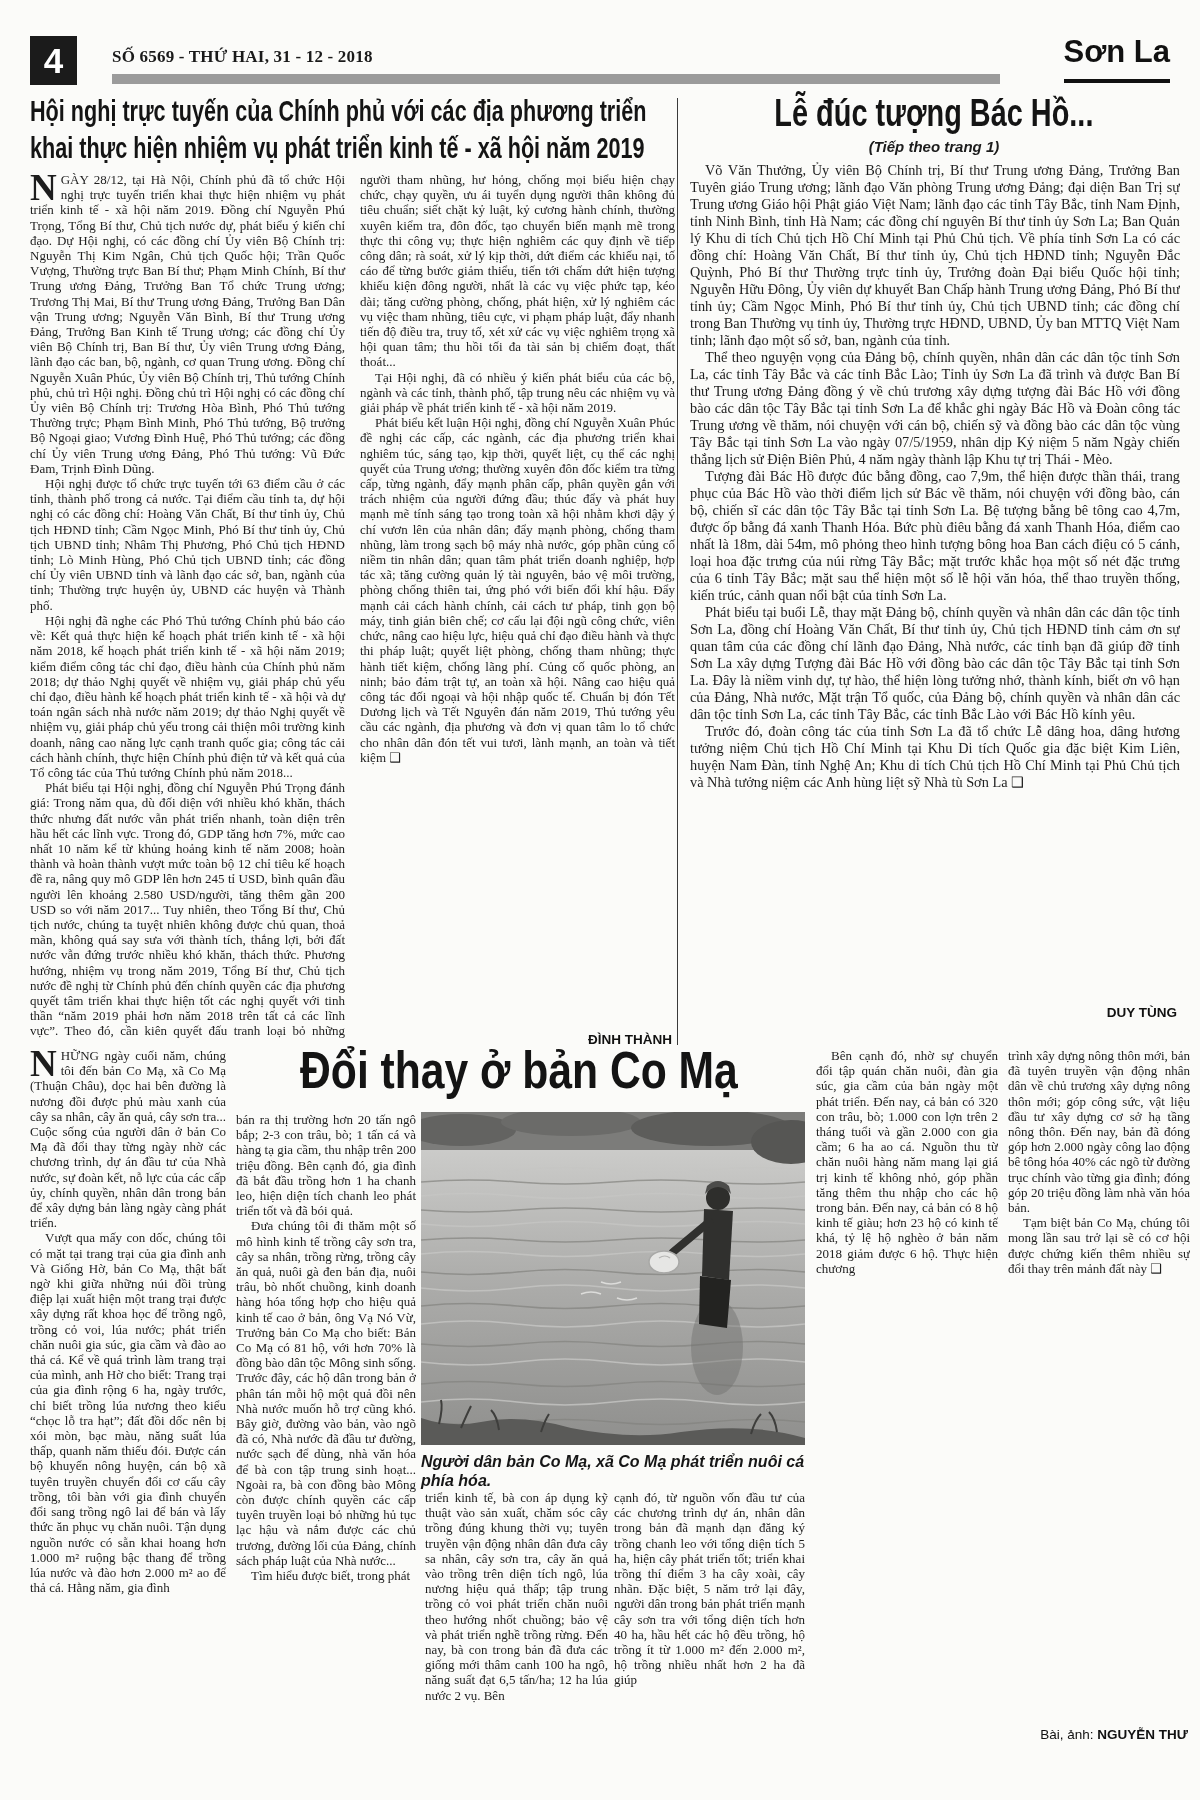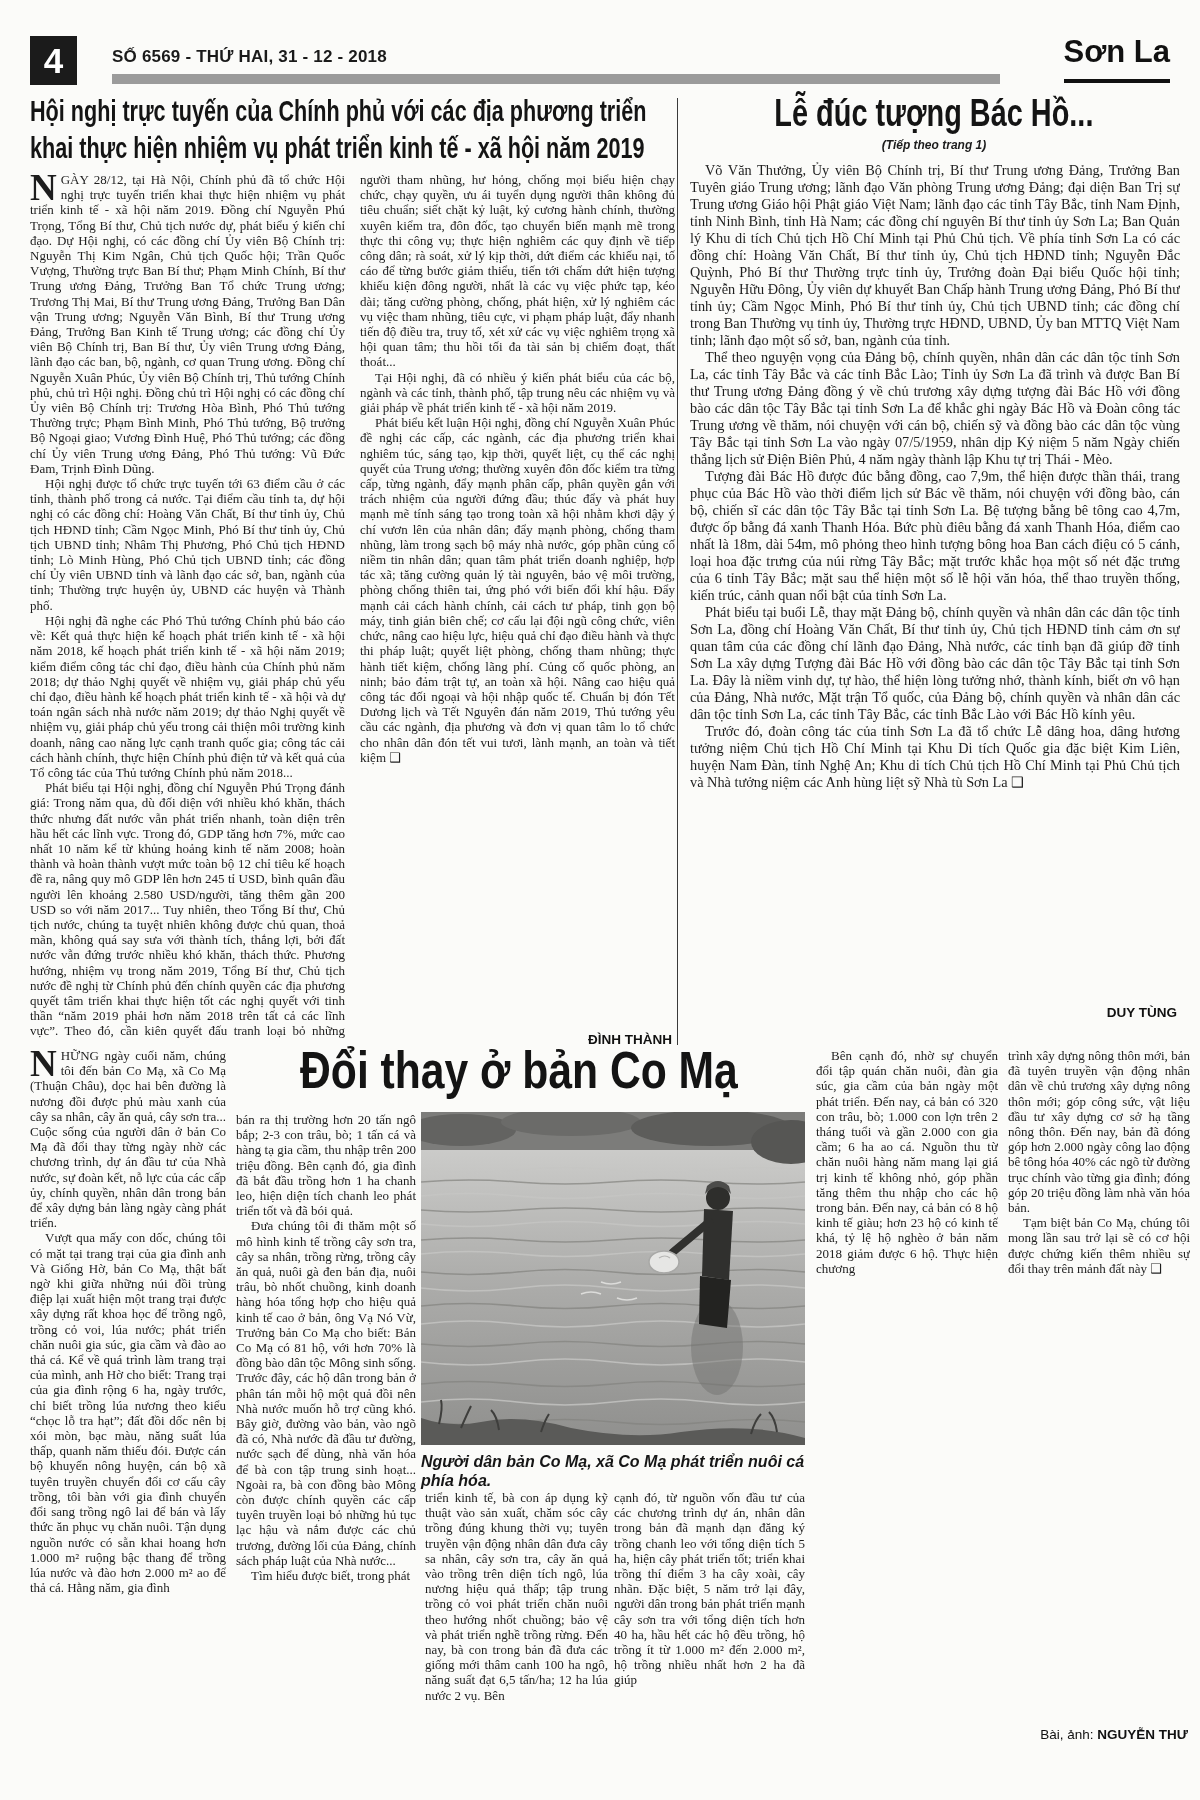--- a/index.html
+++ b/index.html
@@ -8,40 +8,40 @@
     background:#fbfbf9; font-family:"Liberation Serif", serif; color:#1c1c1c;
     overflow:hidden;
   }
   
   .pagenum {
     position:absolute; left:30px; top:36px; width:47px; height:49px;
     background:#1b1b1b; color:#fff; font-family:"Liberation Sans", sans-serif;
     font-weight:bold; font-size:35px; display:flex; align-items:center; justify-content:center;
   }
   .issue {
-    position:absolute; left:112px; top:47px; font-family:Liberation Sans, sans-serif;
+    position:absolute; left:112px; top:47px; font-family:Liberation Serif, serif;
     font-weight:bold; font-size:17px; color:#1a1a1a; letter-spacing:.2px;text-align:center;
   }
   .graybar { position:absolute; left:112px; top:74px; width:888px; height:10px; background:#9b9b9b; }
   .masthead {
     position:absolute; right:30px; top:34px; font-family:"Liberation Sans", sans-serif;
     font-weight:bold; font-size:31px; color:#111; border-bottom:4px solid #111; padding-bottom:9px;
   }
   
   .cond { font-family:"Liberation Sans", sans-serif; font-weight:bold; color:#141414; }
   .a1-head {
     position:absolute; left:30px; top:92px; width:896px;
     font-size:30px; line-height:37px; transform:scaleX(0.72); transform-origin:left top;
   }
   .center-head { text-align:center; }
   .squeeze { display:inline-block; white-space:nowrap; transform:scaleX(0.76); transform-origin:center top; }
   .a2-head { position:absolute; left:688px; top:93px; width:492px; font-size:38px; line-height:40px; }
   .a2-sub {
     position:absolute; left:688px; top:138px; width:492px; text-align:center;
-    font-family:"Liberation Sans", sans-serif; font-weight:bold; font-style:italic; font-size:12px;
+    font-family:"Liberation Sans", sans-serif; font-weight:bold; font-style:italic; font-size:15px;
   }
   .a3-head { position:absolute; left:232px; top:1042px; width:573px; font-size:52px; line-height:56px; }
   .a3-head .squeeze { transform:scaleX(0.82); }
   
   .body-text { font-size:13px; line-height:15.2px; text-align:justify; color:#1d1d1d; }
   .body-text p { margin:0; text-indent:15px; }
   .body-text p.no-indent { text-indent:0; }
   .a2-size { font-size:14.3px; line-height:17px; }
   .dropcap {
     float:left; font-weight:bold; font-size:37px; line-height:28px;

